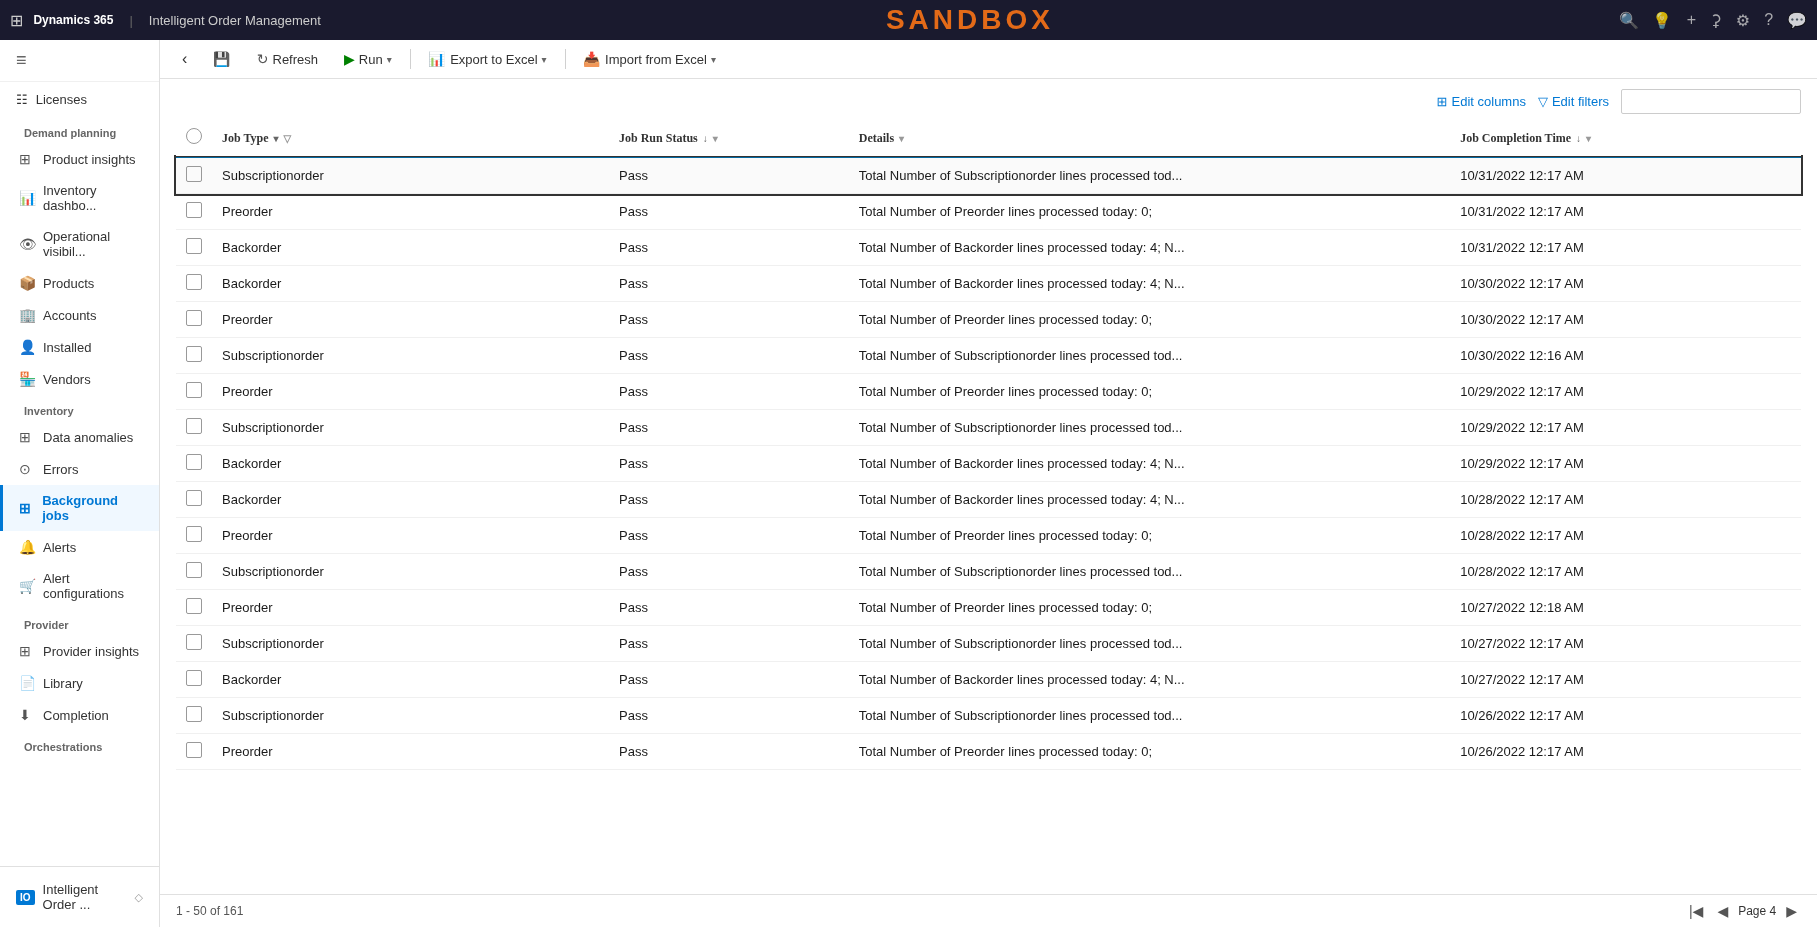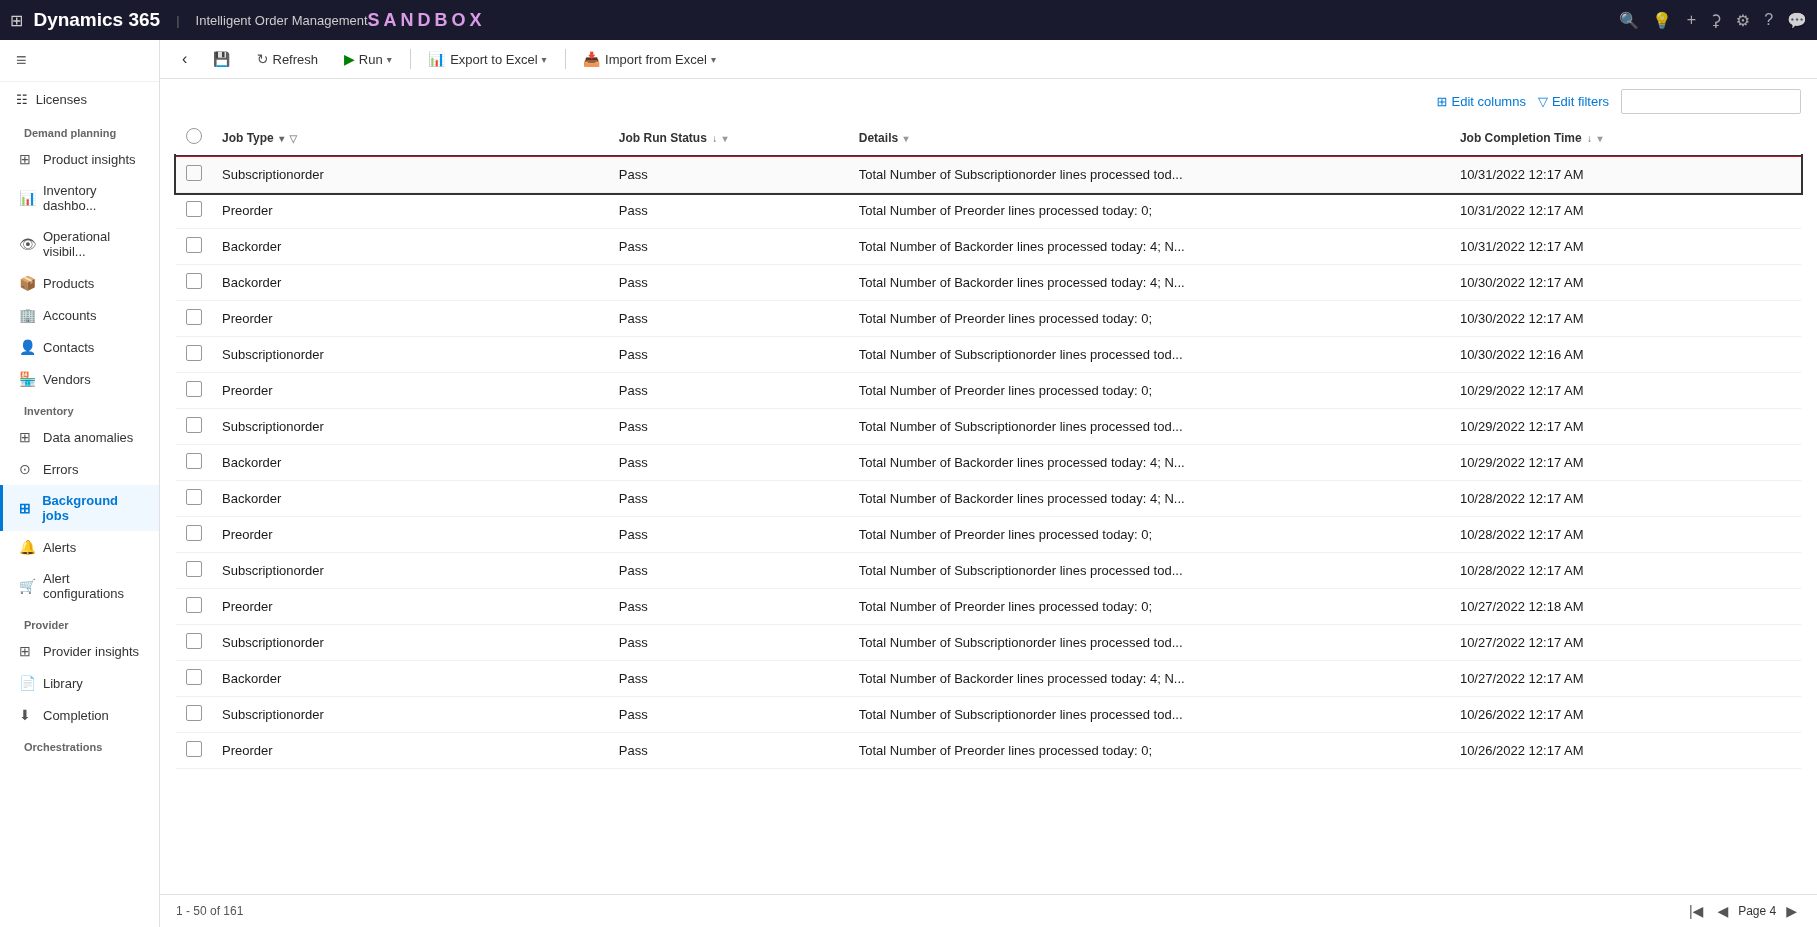--- a/index.html
+++ b/index.html
@@ -10,24 +10,24 @@
       background: #1a1a2e;
       color: #fff;
       display: flex;
       align-items: center;
       height: 40px;
       padding: 0 10px;
       flex-shrink: 0;
     }
     .top-bar-left { display: flex; align-items: center; gap: 10px; }
     .top-bar-waffle { font-size: 16px; cursor: pointer; color: #ccc; }
-    .top-bar-brand { font-size: 19px; font-weight: 600; color: #fff; }
+    .top-bar-brand { font-size: 12px; font-weight: 600; color: #fff; }
     .top-bar-separator { color: #666; margin: 0 6px; }
     .top-bar-app { font-size: 13px; color: #ccc; }
-    .top-bar-center { flex: 1; font-size: 18px; font-weight: 700; letter-spacing: 4px; color: #f0abfc; opacity: 0.9; }
+    .top-bar-center { flex: 1; text-align: center; font-size: 28px; font-weight: 700; letter-spacing: 4px; color: #f97316; opacity: 0.9; }
     .top-bar-right { display: flex; align-items: center; gap: 14px; color: #ccc; font-size: 16px; }
     .top-bar-icon { cursor: pointer; opacity: 0.8; }
 
     
     .main-layout { display: flex; flex: 1; overflow: hidden; }
 
     
     .sidebar {
       width: 160px;
       background: #fff;
@@ -156,26 +156,27 @@
 
     
     .table-container { flex: 1; overflow-y: auto; padding: 0 16px; }
     table { width: 100%; border-collapse: collapse; }
     thead th {
       text-align: left;
       padding: 8px 10px;
       font-size: 12px;
       font-weight: 600;
       color: #333;
-      border-bottom: 2px solid #b91c1c;
+      border-bottom: 2px solid #0369a1;
       background: #fff;
       position: sticky;
       top: 0;
       z-index: 1;
       white-space: nowrap;
+      font-family: Liberation Serif, serif;
     }
     thead th .sort-icon { font-size: 10px; margin-left: 2px; color: #666; }
     thead th .filter-icon { font-size: 10px; margin-left: 2px; color: #999; }
     tbody tr { border-bottom: 1px solid #f0f0f0; }
     tbody tr.selected { outline: 2px solid #333; background: #fafafa; }
     tbody td { padding: 8px 10px; font-size: 13px; color: #1a1a1a; }
     .col-checkbox { width: 32px; }
     .col-jobtype { width: 25%; }
     .col-status { width: 15%; }
     .col-details { width: 38%; }
@@ -247,21 +248,21 @@
     <div class="sidebar-item">
       <span class="item-icon">📦</span>
       <span>Products</span>
     </div>
     <div class="sidebar-item">
       <span class="item-icon">🏢</span>
       <span>Accounts</span>
     </div>
     <div class="sidebar-item">
       <span class="item-icon">👤</span>
-      <span>Contacts</span>
+      <span>Installed</span>
     </div>
     <div class="sidebar-item">
       <span class="item-icon">🏪</span>
       <span>Vendors</span>
     </div>
 
     <div class="sidebar-section-label">Inventory</div>
     <div class="sidebar-item">
       <span class="item-icon">⊞</span>
       <span>Data anomalies</span>
@@ -292,20 +293,27 @@
       <span class="item-icon">📄</span>
       <span>Library</span>
     </div>
     <div class="sidebar-item">
       <span class="item-icon">⬇</span>
       <span>Completion</span>
     </div>
 
     <div class="sidebar-section-label">Orchestrations</div>
 
+    <div class="sidebar-bottom">
+      <div class="sidebar-bottom-item">
+        <span style="background:#0078d4;color:#fff;font-size:10px;padding:2px 4px;border-radius:2px;font-weight:700;">IO</span>
+        <span>Intelligent Order ...</span>
+        <span style="margin-left:auto;font-size:11px;color:#999;">◇</span>
+      </div>
+    </div>
   </div>
 
   <div class="content">
 
     <div class="command-bar">
       <button class="cmd-btn">
         <span style="font-size:16px;">‹</span>
       </button>
       <button class="cmd-btn">
         <span class="btn-icon">💾</span>

